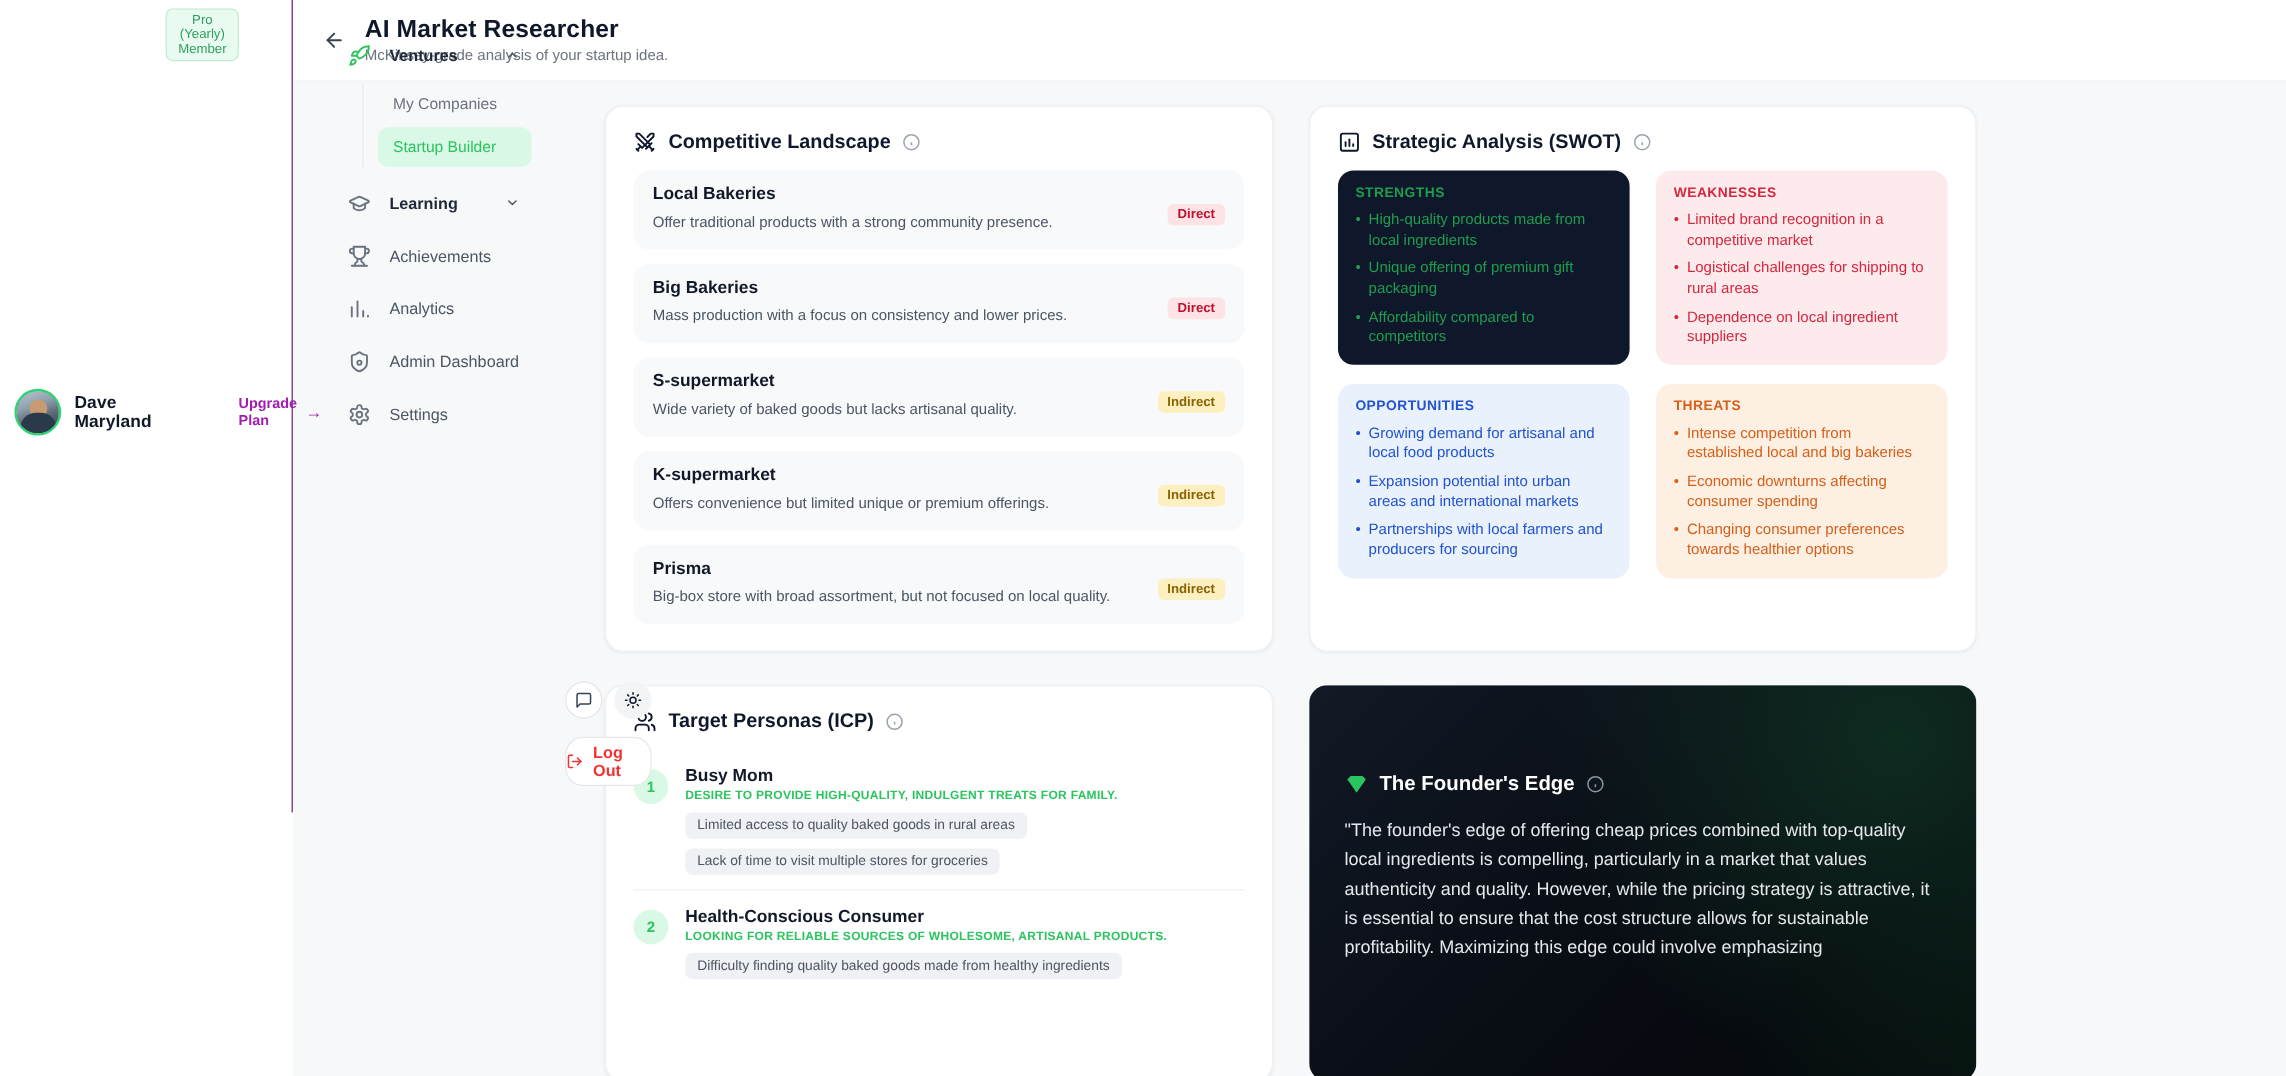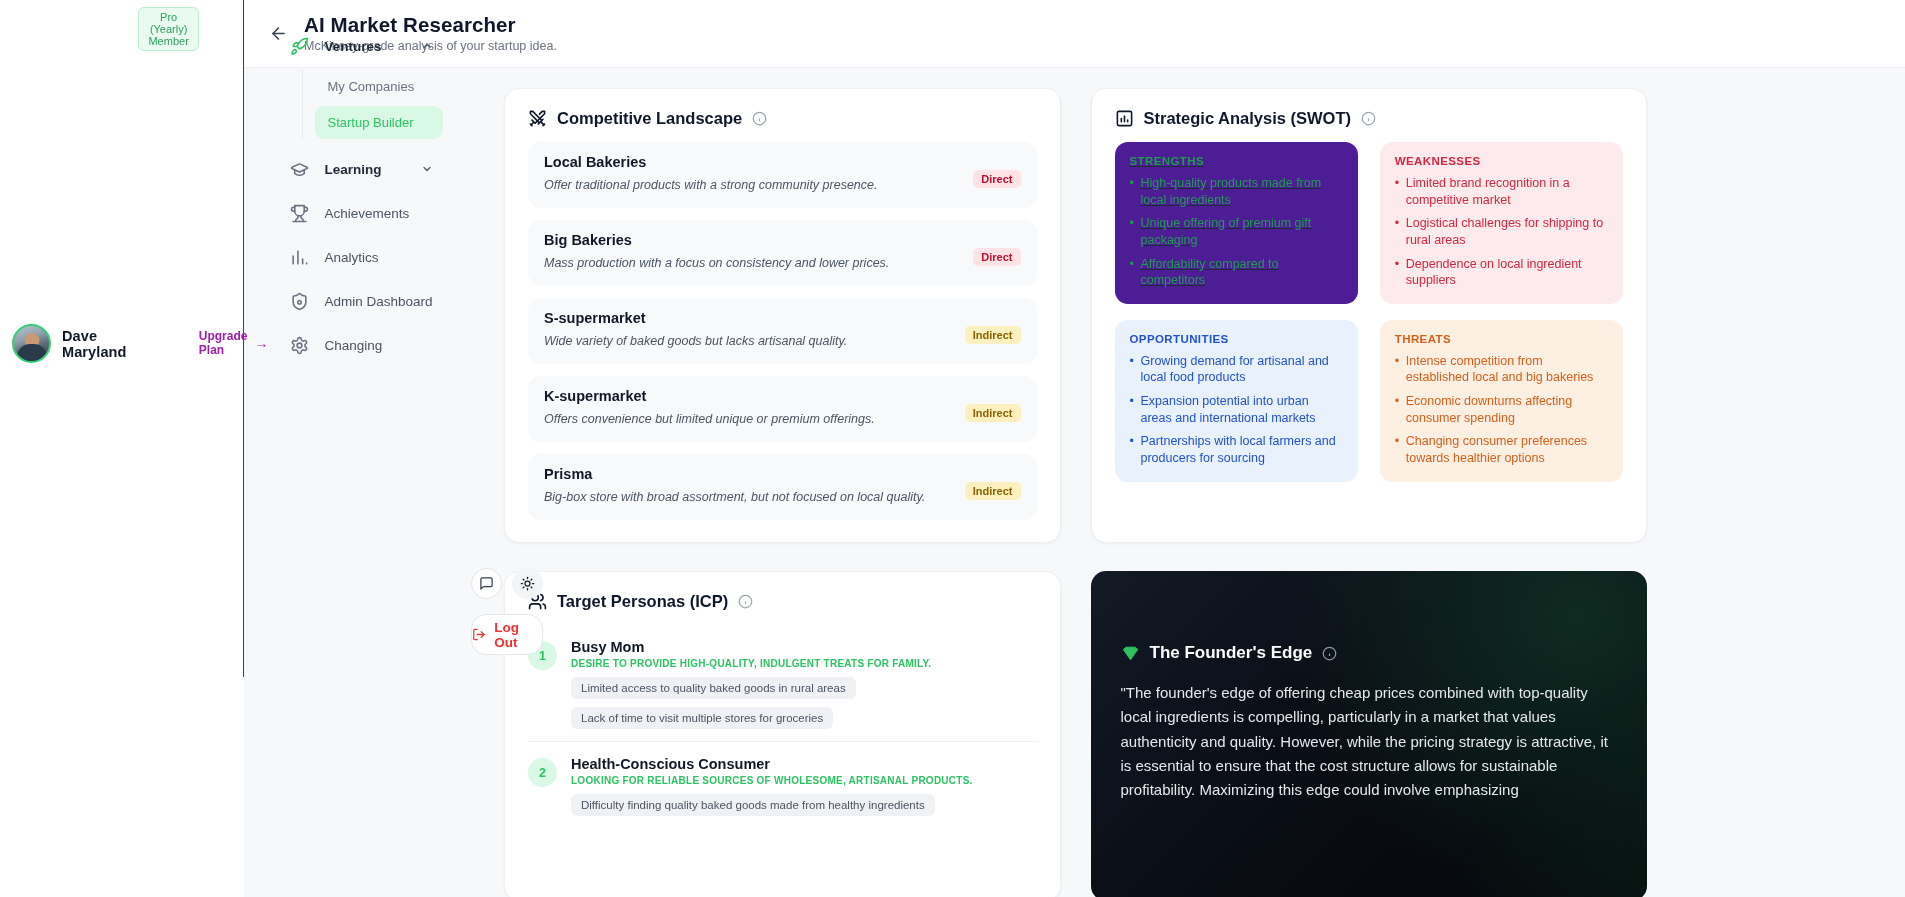--- a/index.html
+++ b/index.html
@@ -112,35 +112,35 @@
   .card-title .t-ico svg { width: 19px; height: 19px; display:block; }
   .info-i { width: 15px; height: 15px; color:#9aa3af; cursor:pointer; }
   .info-i svg { width: 15px; height: 15px; display:block; }
 
   
   .comp {
     background: #f8f9fb; border-radius: 13px; padding: 12px 16px 13px 16px;
     margin-bottom: 12px; position: relative; min-height: 66px;
   }
   .comp-name { font-size: 14.5px; font-weight: 700; color: #111827; }
-  .comp-desc { font-size: 12.5px; color: #4b5563; margin-top: 8px; font-style: italic; }
+  .comp-desc { font-size: 12.5px; color: #4b5563; margin-top: 8px; }
   .tag {
     position: absolute; right: 16px; top: 28px;
     font-size: 11px; font-weight: 700; padding: 3px 8px; border-radius: 5px;
   }
   .tag.direct { background: #fde3e6; color: #c01030; }
   .tag.indirect { background: #fdf0c0; color: #8a6200; }
 
   
   .swot { display: grid; grid-template-columns: 1fr 1fr; gap: 16px 22px; }
   .swot-box { border-radius: 13px; padding: 13px 15px 15px 15px; }
   .swot-h { font-size: 11.5px; font-weight: 700; letter-spacing: .4px; margin-bottom: 8px; }
   .swot-li { font-size: 12.5px; line-height: 1.33; margin-bottom: 7px; padding-left: 11px; position: relative; }
   .swot-li::before { content: "•"; position: absolute; left: 0; top: 0; }
-  .sw-s { background: #4c1d95; text-decoration: underline; }  .sw-s .swot-h, .sw-s .swot-li { color: #1f9d4e; }
+  .sw-s { background: #0f172a; }  .sw-s .swot-h, .sw-s .swot-li { color: #1f9d4e; }
   .sw-w { background: #fdeaec; }  .sw-w .swot-h, .sw-w .swot-li { color: #d3283f; }
   .sw-o { background: #e9f1fd; }  .sw-o .swot-h, .sw-o .swot-li { color: #2152cf; }
   .sw-t { background: #fdf0e3; }  .sw-t .swot-h, .sw-t .swot-li { color: #d4601a; }
 
   
   .persona { display: flex; gap: 14px; padding: 14px 0 12px 0; }
   .persona + .persona { border-top: 1px solid #eef0f3; }
   .p-num {
     width: 29px; height: 29px; flex: 0 0 29px; border-radius: 50%;
     background: #d9f8e5; color: #2bc45f; font-size: 12.5px; font-weight: 700;
@@ -267,21 +267,21 @@
         <span>Admin Dashboard</span>
       </div>
 
       <div class="nav-item">
         <span class="nav-ico">
           <svg viewBox="0 0 24 24" fill="none" stroke="currentColor" stroke-width="2" stroke-linecap="round" stroke-linejoin="round">
             <path d="M12.22 2h-.44a2 2 0 0 0-2 2v.18a2 2 0 0 1-1 1.73l-.43.25a2 2 0 0 1-2 0l-.15-.08a2 2 0 0 0-2.73.73l-.22.38a2 2 0 0 0 .73 2.73l.15.1a2 2 0 0 1 1 1.72v.51a2 2 0 0 1-1 1.74l-.15.09a2 2 0 0 0-.73 2.73l.22.38a2 2 0 0 0 2.73.73l.15-.08a2 2 0 0 1 2 0l.43.25a2 2 0 0 1 1 1.73V20a2 2 0 0 0 2 2h.44a2 2 0 0 0 2-2v-.18a2 2 0 0 1 1-1.73l.43-.25a2 2 0 0 1 2 0l.15.08a2 2 0 0 0 2.73-.73l.22-.39a2 2 0 0 0-.73-2.73l-.15-.08a2 2 0 0 1-1-1.74v-.5a2 2 0 0 1 1-1.74l.15-.09a2 2 0 0 0 .73-2.73l-.22-.38a2 2 0 0 0-2.73-.73l-.15.08a2 2 0 0 1-2 0l-.43-.25a2 2 0 0 1-1-1.73V4a2 2 0 0 0-2-2z"></path>
             <circle cx="12" cy="12" r="3"></circle>
           </svg>
         </span>
-        <span>Changing</span>
+        <span>Settings</span>
       </div>
 
     </nav>
 
     <div class="side-bottom">
       <div class="side-tools">
         <div class="tool-btn outline">
           <svg viewBox="0 0 24 24" fill="none" stroke="currentColor" stroke-width="2" stroke-linecap="round" stroke-linejoin="round">
             <path d="M21 15a2 2 0 0 1-2 2H7l-4 4V5a2 2 0 0 1 2-2h14a2 2 0 0 1 2 2z"></path>
           </svg>

